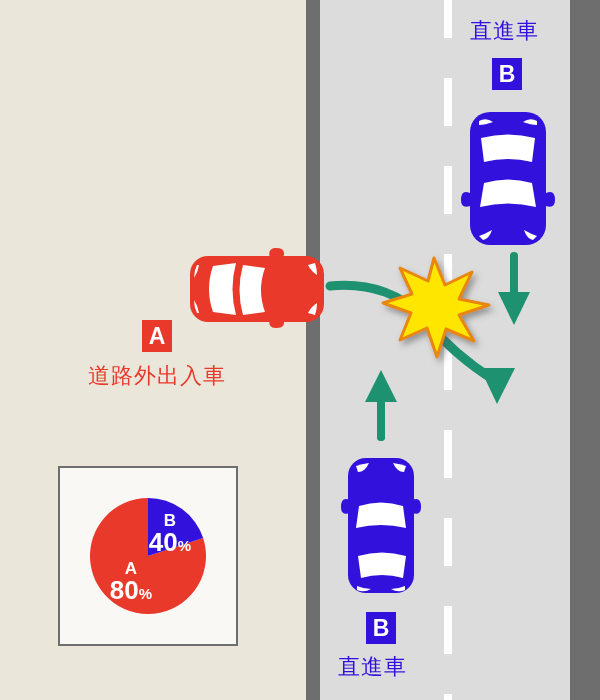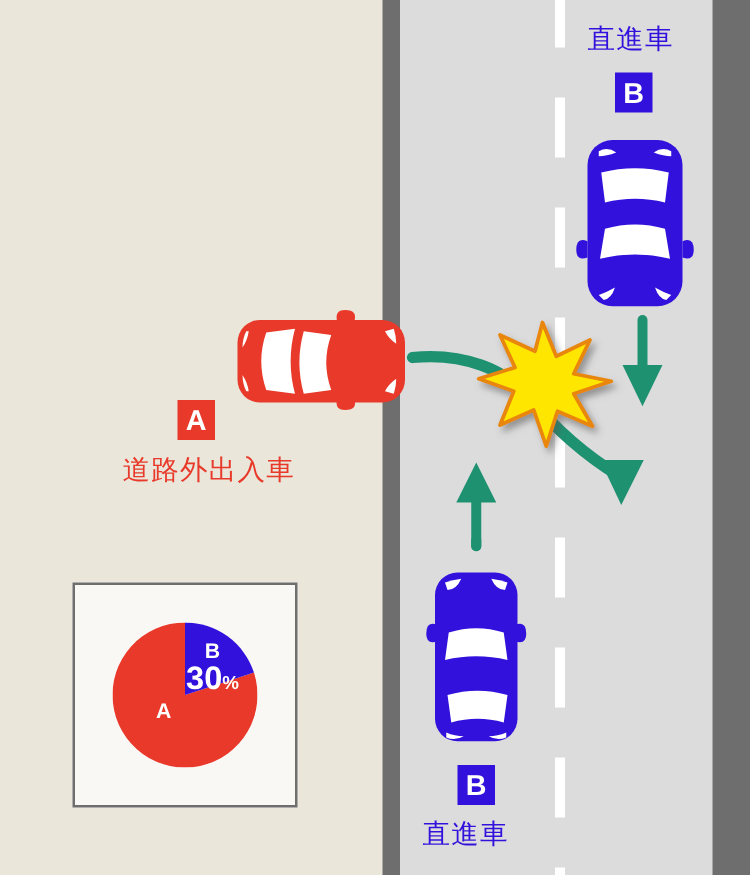--- a/index.html
+++ b/index.html
@@ -154,36 +154,37 @@
 
     <g filter="url(#starshadow)">
       <polygon points="434,258 445,285 472,272 459,299 489,305 459,315 474,341 446,329 437,357 427,328 400,340 411,313 383,303 412,294 400,268 428,281" fill="#FFE600" stroke="#E8860B" stroke-width="3" stroke-linejoin="round"></polygon>
     </g>
   </svg>
 
   <div class="badge badge-b" style="left:492px;top:58px;">B</div>
   <div class="cap cap-blue" style="left:470px;top:16px;">直進車</div>
 
   <div class="badge badge-a" style="left:142px;top:320px;">A</div>
-  <div class="cap cap-red" style="left:98px;top:361px;">道路外出入車</div>
+  <div class="cap cap-red" style="left:88px;top:361px;">道路外出入車</div>
 
   <div class="badge badge-b" style="left:366px;top:612px;">B</div>
   <div class="cap cap-blue" style="left:338px;top:652px;">直進車</div>
 
   <div class="panel"></div>
 
   <div class="pie-wrap">
     <svg viewBox="0 0 116 116" width="116" height="116">
 
       <path id="slice-a" d="M58,58 L113.16,40.08 A58,58 0 1 1 58,0 Z" fill="#E8392A"></path>
 
       <path id="slice-b" d="M58,58 L58,0 A58,58 0 0 1 113.16,40.08 Z" fill="#3311DD"></path>
     </svg>
     <div class="pie-label" style="left:52px;top:14px;width:56px;">
       <span class="pl-letter">B</span>
-      <span class="pl-num"><span>30</span><span class="pl-pct">%</span></span>
+      <span class="pl-num"><span>40</span><span class="pl-pct">%</span></span>
     </div>
     <div class="pie-label" style="left:6px;top:62px;width:70px;">
       <span class="pl-letter">A</span>
+      <span class="pl-num"><span>80</span><span class="pl-pct">%</span></span>
     </div>
   </div>
 
 </div>
 
 </body></html>

